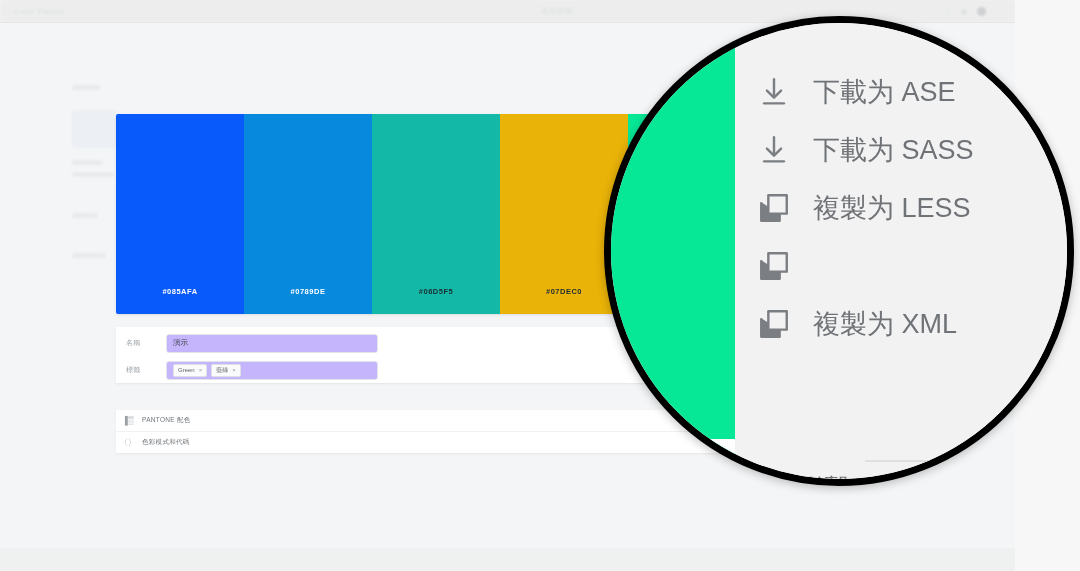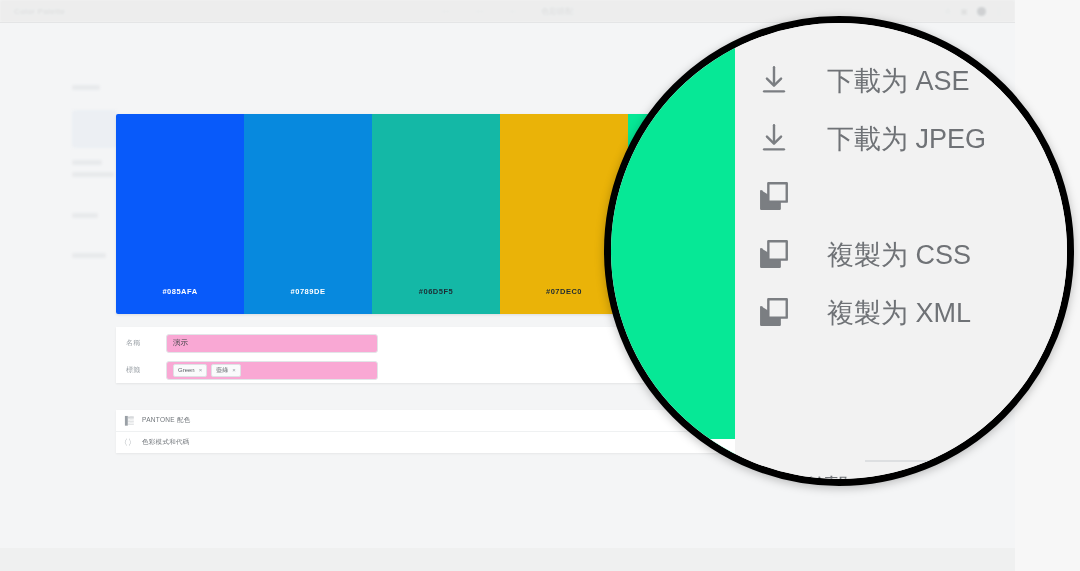--- a/index.html
+++ b/index.html
@@ -152,21 +152,21 @@
     font-size: 7px;
     color: #9aa0a6;
     letter-spacing: .3px;
   }
   .form-input {
     flex: 1;
     height: 17px;
     margin-right: 378px;
     border: 1px solid #e2e5e8;
     border-radius: 3px;
-    background: #f9a8d4;
+    background: #c4b5fd;
     display: flex;
     align-items: center;
     padding: 0 6px;
     gap: 4px;
   }
   .form-input .value {
     font-size: 7.5px;
     color: #3c4043;
   }
   .chip {
@@ -234,22 +234,22 @@
     right: 0; bottom: 0;
     background: #f2f2f2;
   }
   .mag-menu {
     position: absolute;
     left: 0; top: 40px;
     right: 0;
   }
   .mag-item {
     display: flex;
-    align-items: flex-start;
-    gap: 36px;
+    align-items: center;
+    gap: 22px;
     height: 58px;
     padding-left: 22px;
     color: #6f7276;
     font-size: 27px;
     white-space: nowrap;
   }
   .mag-icon {
     width: 34px;
     height: 34px;
     flex: 0 0 34px;
@@ -397,40 +397,40 @@
         </div>
 
         <div class="mag-item">
           <span class="mag-icon">
             <svg viewBox="0 0 24 24" width="34" height="34" fill="none" stroke="currentColor" stroke-width="1.7" stroke-linecap="round" stroke-linejoin="round">
               <line x1="12" y1="3" x2="12" y2="15"></line>
               <polyline points="7,11 12,16 17,11"></polyline>
               <line x1="5" y1="20" x2="19" y2="20"></line>
             </svg>
           </span>
-          <span>下載为 JPEG</span>
+          <span>下載为 SASS</span>
         </div>
 
         <div class="mag-item">
           <span class="mag-icon">
             <svg viewBox="0 0 24 24" width="34" height="34" fill="none" stroke="currentColor" stroke-width="1.7" stroke-linejoin="round">
               <path d="M3 8 L3 21 L16 21 L16 16" fill="currentColor" stroke="currentColor"></path>
               <rect x="8" y="3" width="13" height="13" fill="#f2f2f2" stroke="currentColor"></rect>
             </svg>
           </span>
+          <span>複製为 LESS</span>
         </div>
 
         <div class="mag-item">
           <span class="mag-icon">
             <svg viewBox="0 0 24 24" width="34" height="34" fill="none" stroke="currentColor" stroke-width="1.7" stroke-linejoin="round">
               <path d="M3 8 L3 21 L16 21 L16 16" fill="currentColor" stroke="currentColor"></path>
               <rect x="8" y="3" width="13" height="13" fill="#f2f2f2" stroke="currentColor"></rect>
             </svg>
           </span>
-          <span>複製为 CSS</span>
         </div>
 
 
         <div class="mag-item">
           <span class="mag-icon">
             <svg viewBox="0 0 24 24" width="34" height="34" fill="none" stroke="currentColor" stroke-width="1.7" stroke-linejoin="round">
               <path d="M3 8 L3 21 L16 21 L16 16" fill="currentColor" stroke="currentColor"></path>
               <rect x="8" y="3" width="13" height="13" fill="#f2f2f2" stroke="currentColor"></rect>
             </svg>
           </span>

